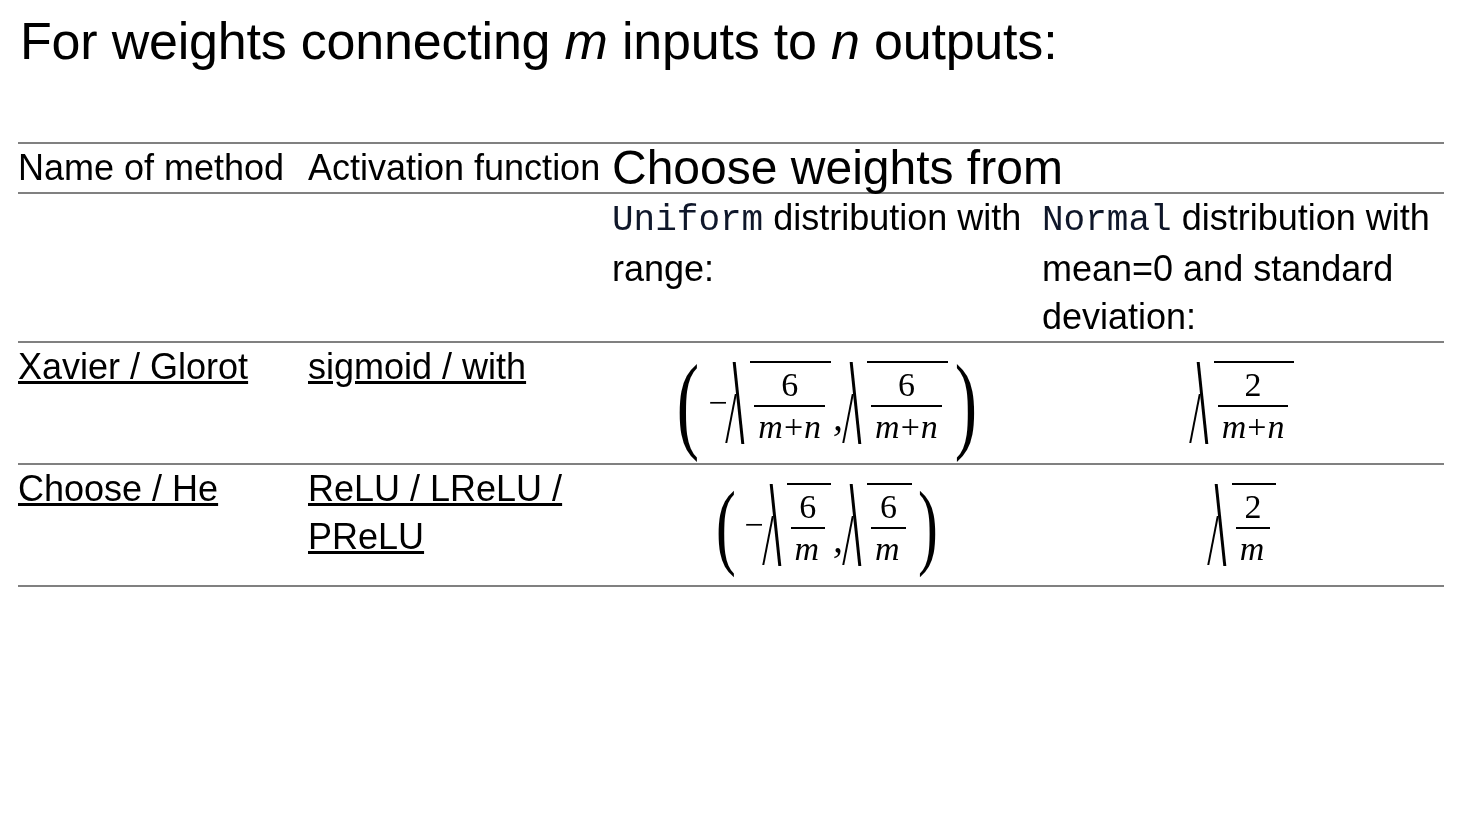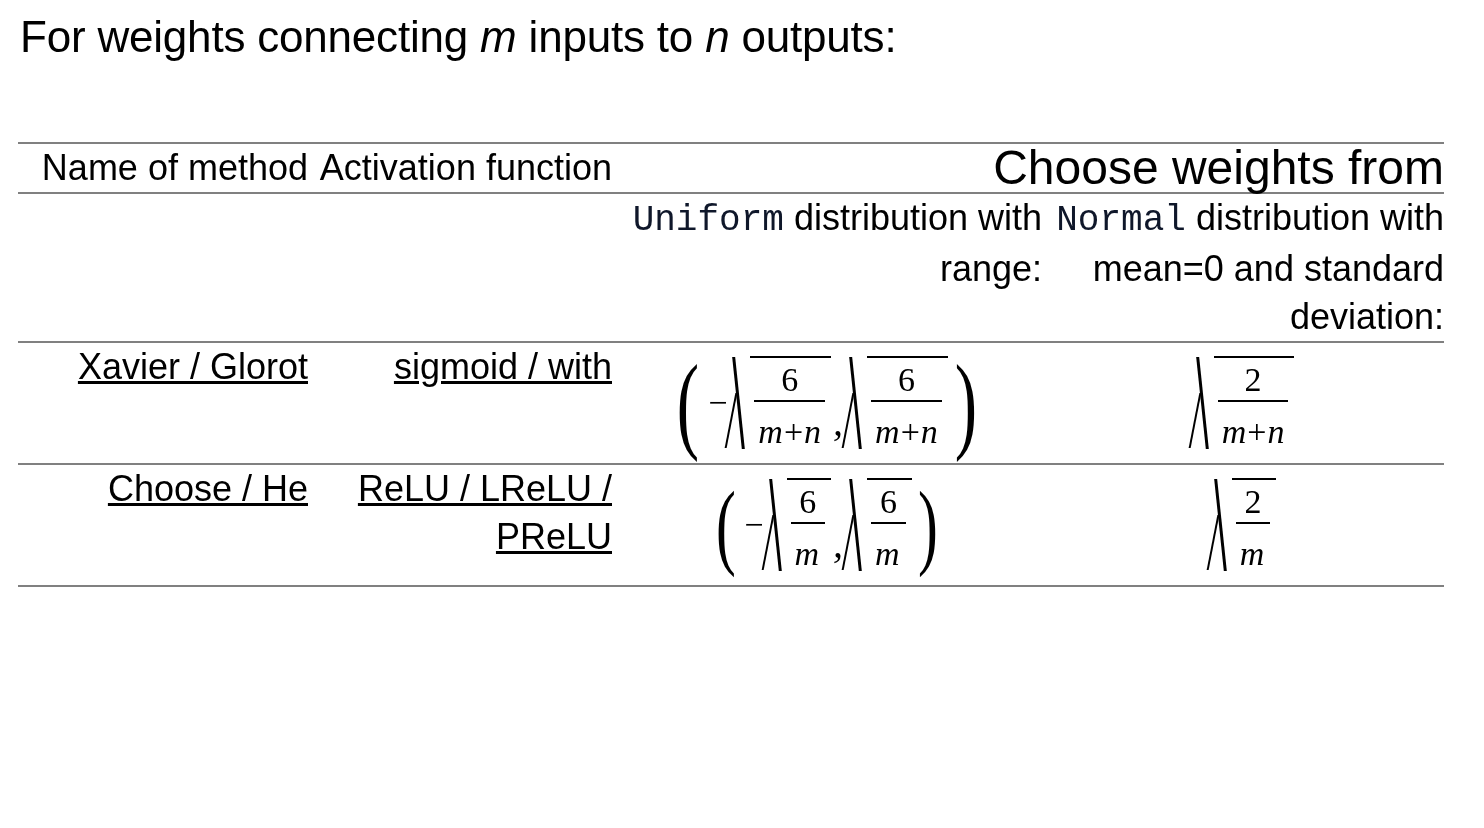--- a/index.html
+++ b/index.html
@@ -14,41 +14,41 @@
     color: #000000;
     overflow: hidden;
     position: relative;
   }
 
   
   #slide-title {
     position: absolute;
     left: 20px;
     top: 12px;
-    font-size: 44px;
+    font-size: 52px;
     line-height: 1.15;
     letter-spacing: -0.2px;
     white-space: nowrap;
   }
   #slide-title .mi { font-style: italic; }
 
   
   #weights-table {
     position: absolute;
     left: 18px;
     top: 142px;
     width: 1426px;
     border-collapse: collapse;
     table-layout: fixed;
   }
   #weights-table td, #weights-table th {
     padding: 0;
     margin: 8px;
     vertical-align: top;
-    text-align: right;
+    text-align: left;
     font-weight: normal;
   }
 
   .rule-top    { border-top: 2px solid #808080; }
   .rule-bottom { border-bottom: 2px solid #808080; }
 
   .col-1 { width: 290px; }
   .col-2 { width: 304px; }
   .col-3 { width: 430px; }
   .col-4 { width: 402px; }
@@ -163,21 +163,21 @@
     padding: 2px 6px 3px 6px;
   }
   .frac .bar {
     border-top: 2.2px solid #000;
     width: 100%;
     min-width: 34px;
   }
   .frac .den {
     font-size: 34px;
     font-style: italic;
-    padding: 13px 4px 2px 4px;
+    padding: 3px 4px 2px 4px;
     white-space: nowrap;
   }
   .frac .den .op { font-style: normal; padding: 0 1px; }
 </style>
 </head>
 <body>
 
 <div id="slide-title">
   <span>For weights connecting </span><span class="mi">m</span><span> inputs to </span><span class="mi">n</span><span> outputs:</span>
 </div>

